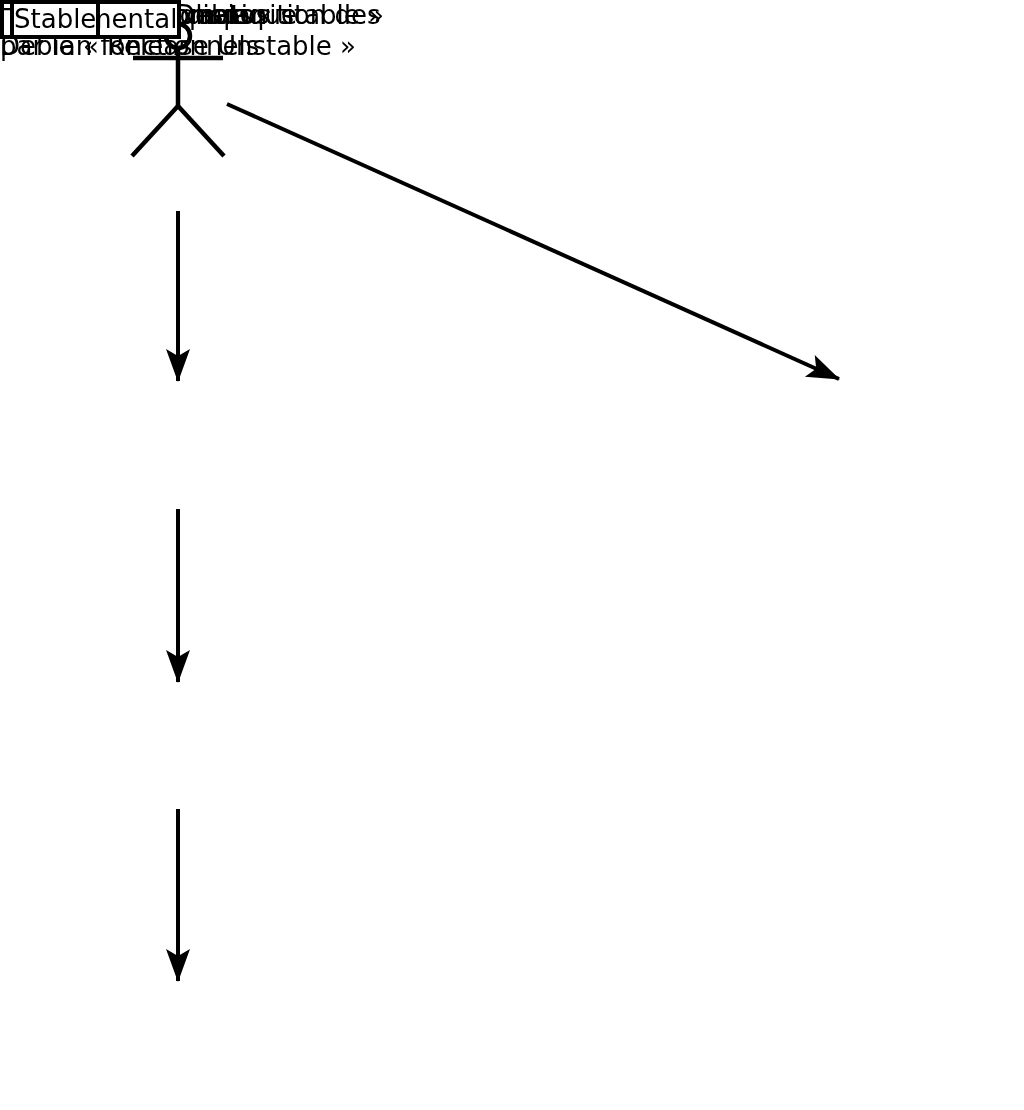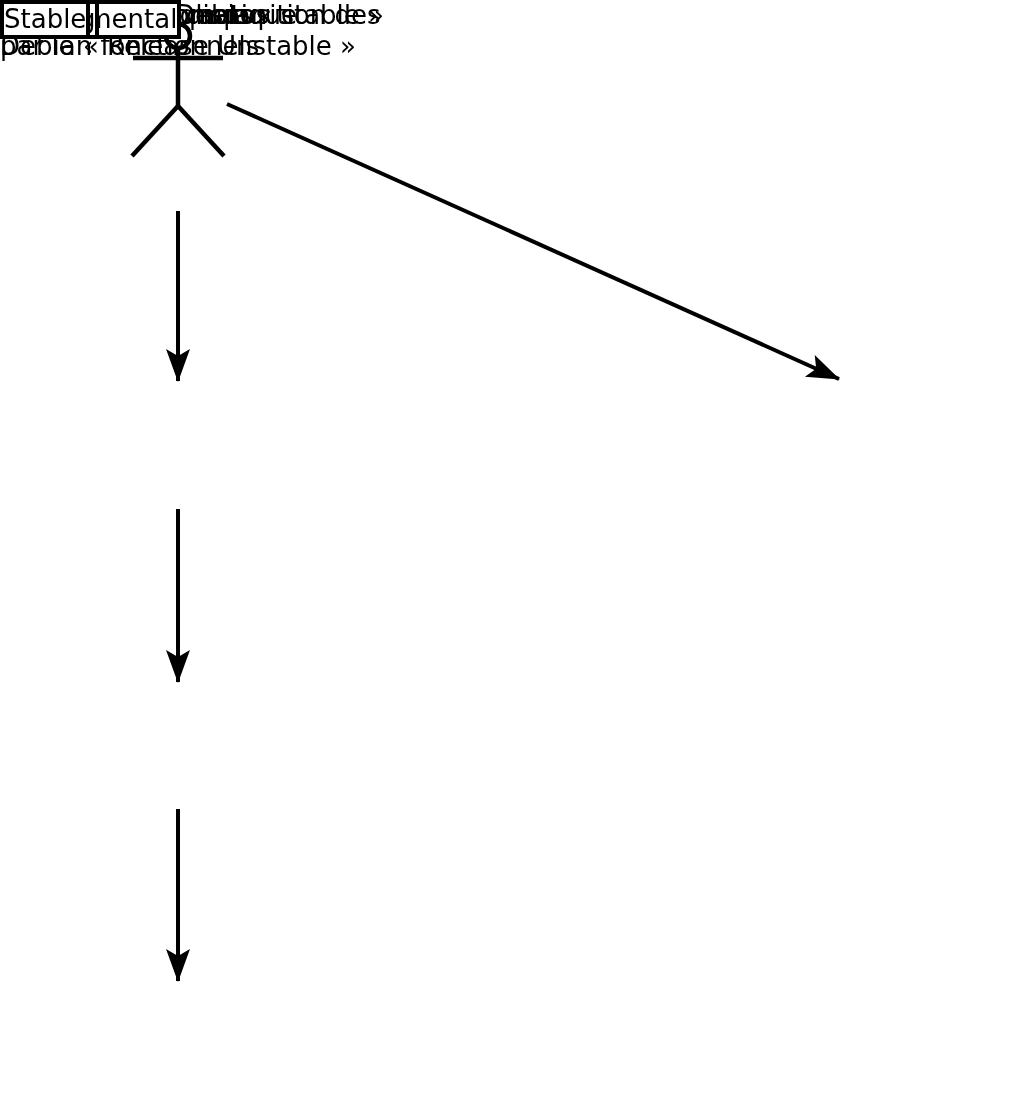--- a/index.html
+++ b/index.html
@@ -28,21 +28,21 @@
     box-sizing: border-box;
     border: 4px solid #000000;
     background: #ffffff;
     display: flex;
     align-items: center;
     justify-content: center;
   }
   .box-unstable     { left: 0;    top: 384; width: 356; height: 125; }
   .box-experimental { left: 669;  top: 383; width: 355; height: 126; }
   .box-testing      { left: 0;    top: 685; width: 356; height: 124; }
-  .box-stable       { left: 0;    top: 984; width: 356; height: 124; }
+  .box-stable       { left: 10px;    top: 984; width: 356; height: 124; }
   .actor-label {
     position: absolute;
     left: 0;
     top: 176;
     width: 356;
     text-align: center;
     white-space: nowrap;
   }
   .note {
     position: absolute;

